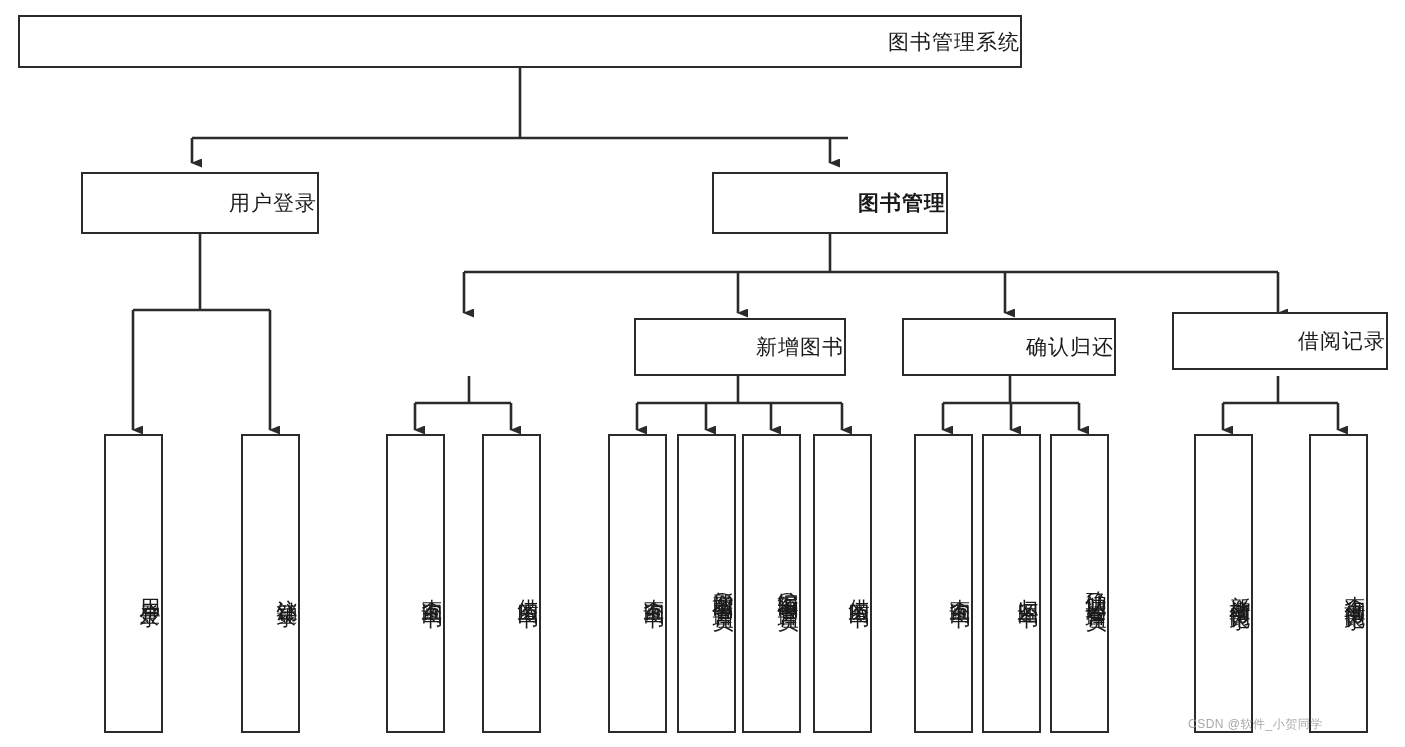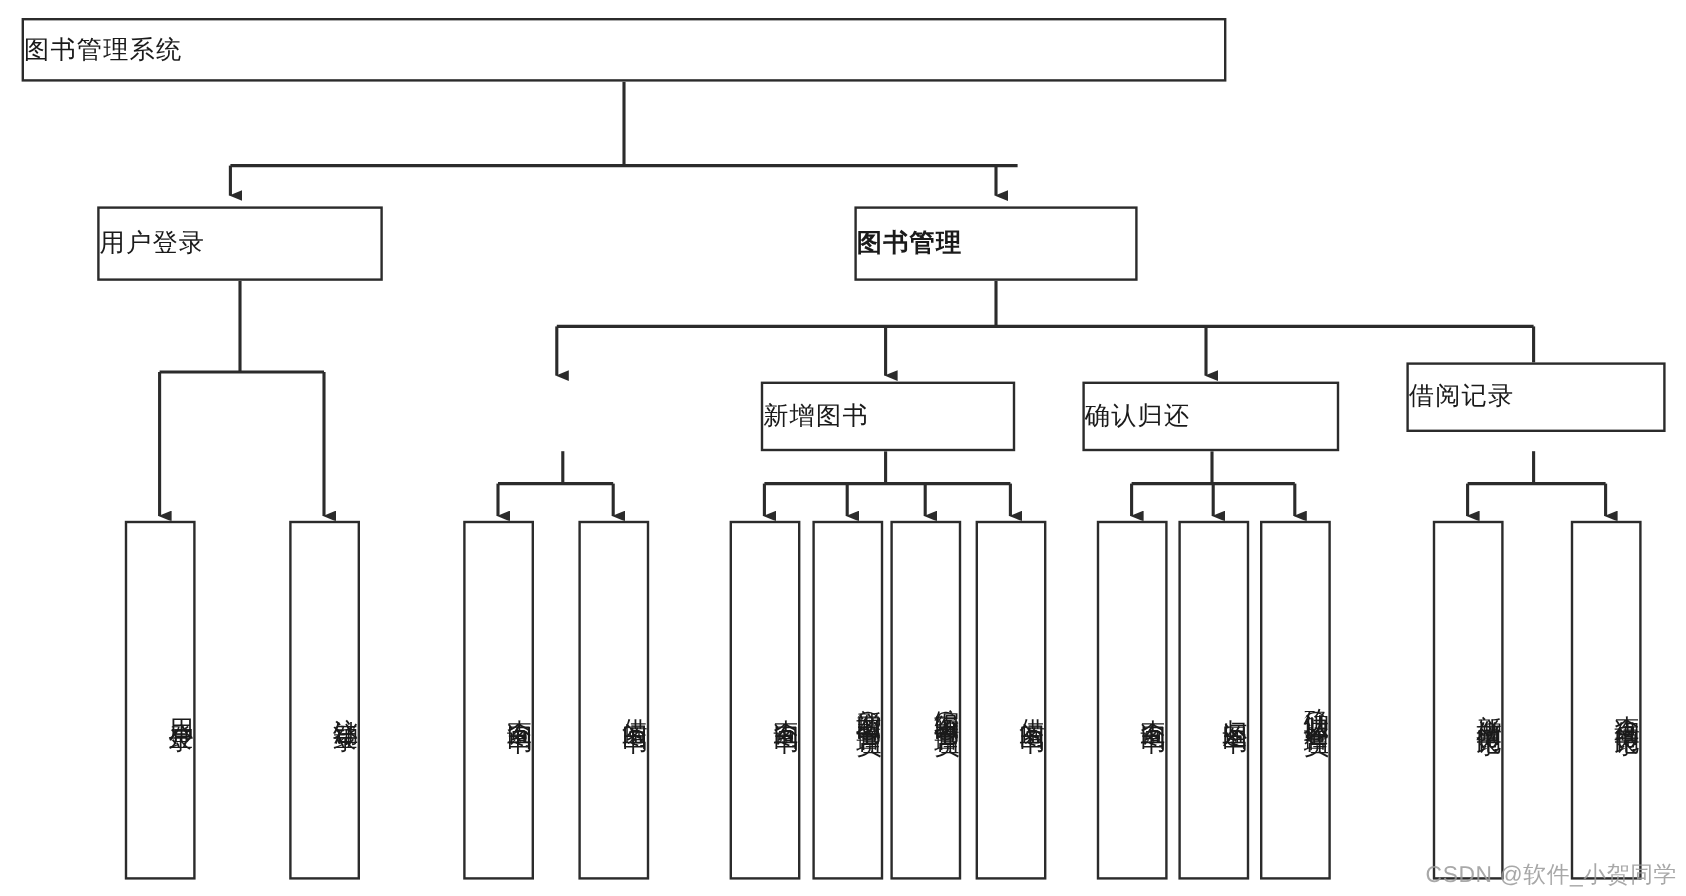--- a/index.html
+++ b/index.html
@@ -26,21 +26,21 @@
     height: 747px;
     pointer-events: none;
   }
   .node {
     position: absolute;
     box-sizing: border-box;
     background: #ffffff;
     border: 2px solid #2b2b2b;
     display: flex;
     align-items: center;
-    justify-content: flex-start;
+    justify-content: flex-end;
     color: #1a1a1a;
   }
   .node.horizontal {
     font-size: 21px;
     letter-spacing: 1px;
     line-height: 1.2;
   }
   .node.vertical {
     writing-mode: vertical-rl;
     text-orientation: upright;
@@ -57,21 +57,21 @@
     white-space: nowrap;
   }
   .node-label {
     display: block;
     white-space: nowrap;
   }
   #watermark {
     position: absolute;
     left: 1188px;
     top: 716px;
-    font-size: 19px;
+    font-size: 12px;
     color: #9a9a9a;
     letter-spacing: 0.5px;
     white-space: nowrap;
     opacity: 0.85;
   }
 </style>
 </head>
 <body>
 
 <div id="diagram-root">
@@ -148,21 +148,21 @@
   <div class="node horizontal" style="left:712px; top:172px; width:236px; height:62px;font-weight:bold;">
     <span class="node-label">图书管理</span>
   </div>
 
   <div class="node horizontal" style="left:634px; top:318px; width:212px; height:58px;">
     <span class="node-label">新增图书</span>
   </div>
   <div class="node horizontal" style="left:902px; top:318px; width:214px; height:58px;">
     <span class="node-label">确认归还</span>
   </div>
-  <div class="node horizontal" style="left:1172px; top:302px; width:216px; height:58px;">
+  <div class="node horizontal" style="left:1172px; top:312px; width:216px; height:58px;">
     <span class="node-label">借阅记录</span>
   </div>
 
   <div class="node vertical" style="left:104px; top:434px; width:59px; height:299px;">
     <span class="node-label">用户登录</span>
   </div>
   <div class="node vertical" style="left:241px; top:434px; width:59px; height:299px;">
     <span class="node-label">注销登录</span>
   </div>
 

